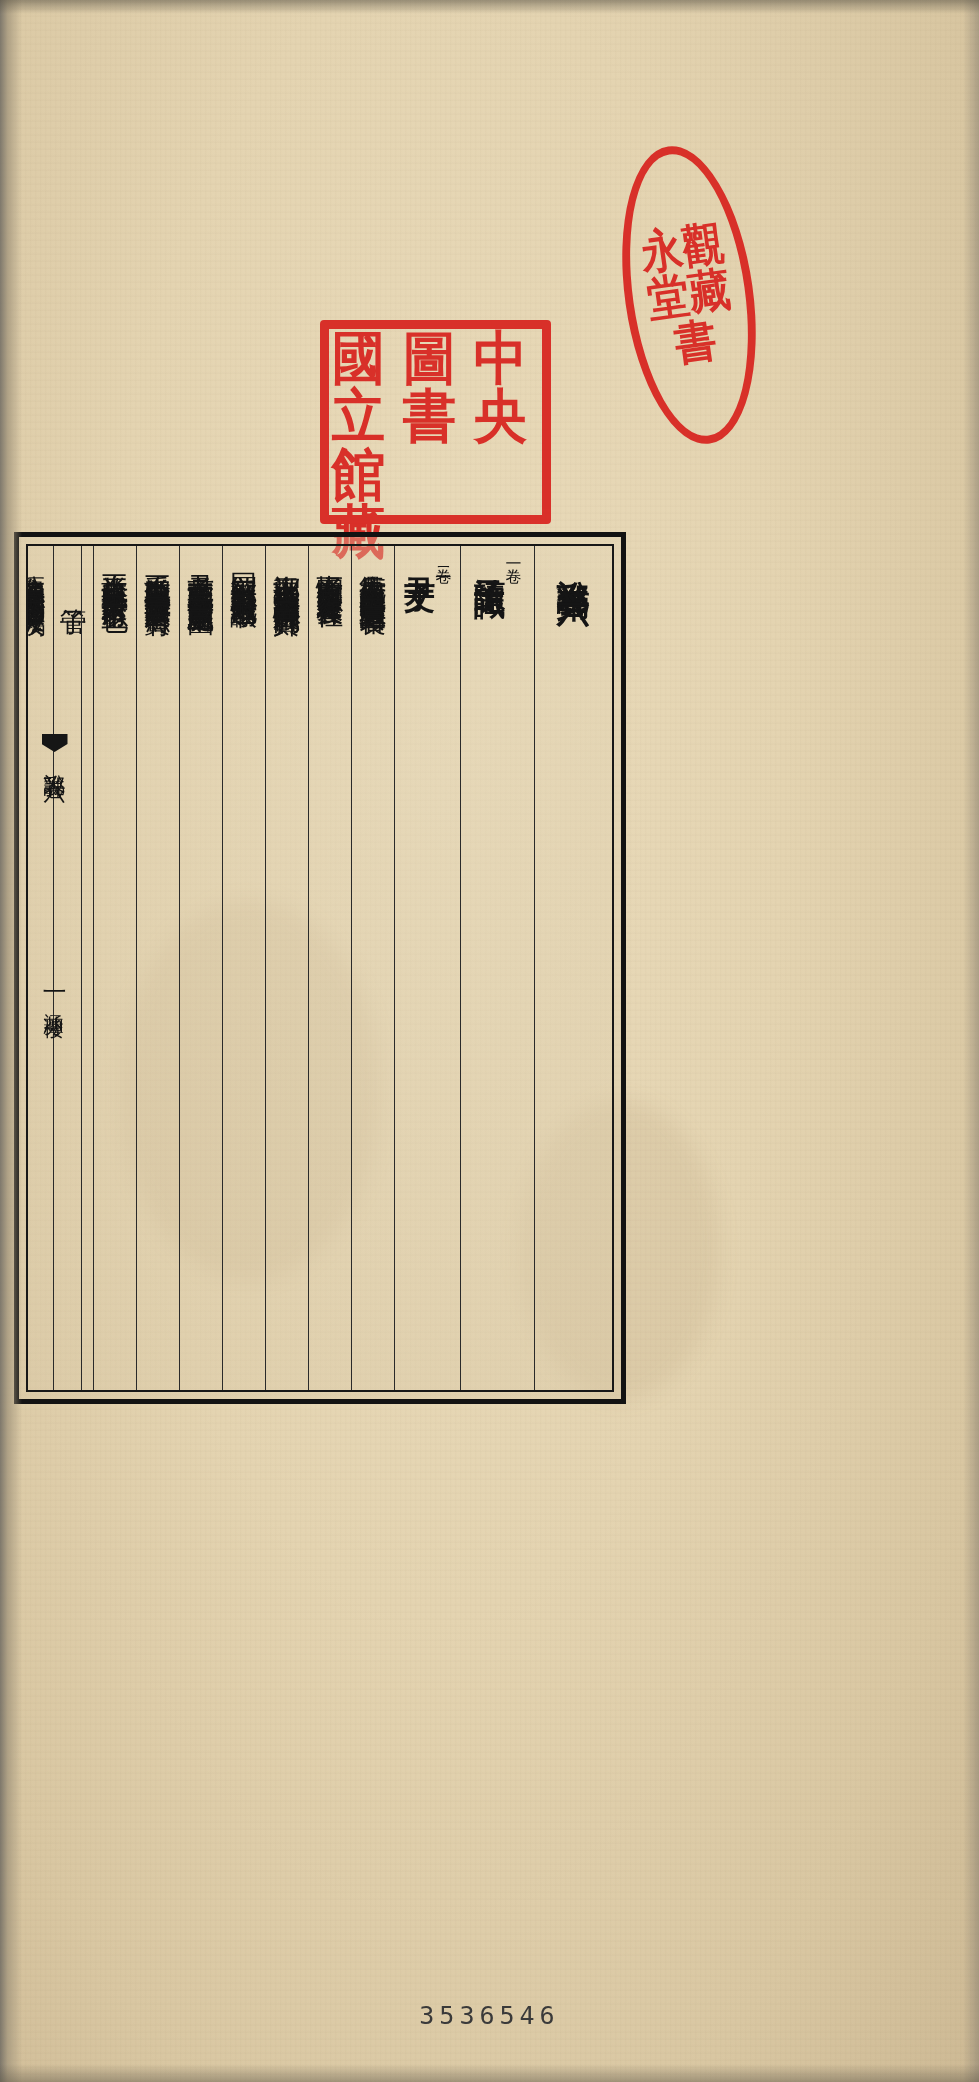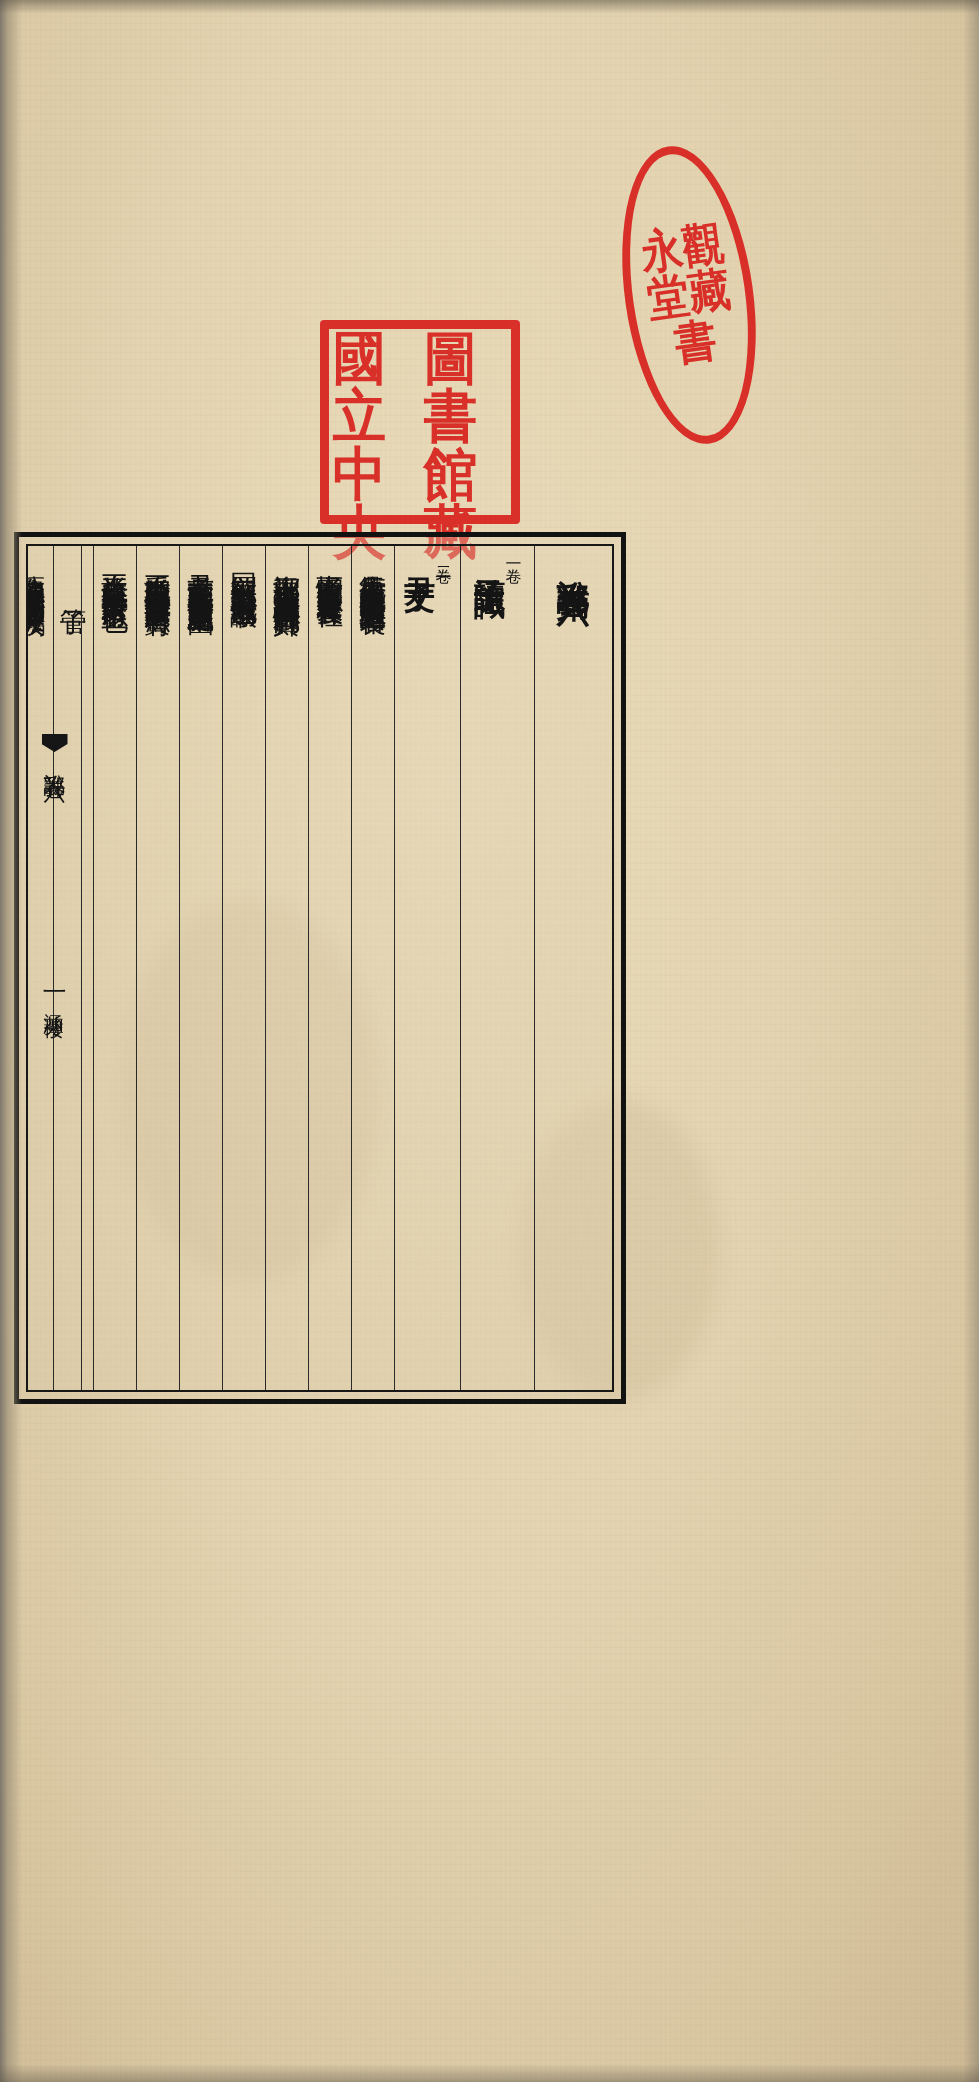--- a/index.html
+++ b/index.html
@@ -59,27 +59,27 @@
   }
 
   
   .seal {
     position: absolute;
     color: #cf1f1c;
   }
   .seal-square {
     left: 320px;
     top: 320px;
-    width: 200px;
+    width: 231px;
     height: 204px;
     border: 9px solid #d8241f;
     box-sizing: border-box;
     border-radius: 4px;
     display: grid;
-    grid-template-columns: 1fr 1fr;
+    grid-template-columns: 1fr 1fr 1fr;
     grid-template-rows: 1fr 1fr;
     opacity: 0.93;
   }
   .seal-square span {
     display: flex;
     align-items: center;
     justify-content: center;
     font-family: "DejaVu Serif", serif;
     font-weight: 700;
     font-size: 58px;
@@ -314,18 +314,19 @@
       <div class="spine">
         <div class="fish"></div>
         <div class="spine-text">說郛卷六</div>
         <div class="spine-page">一</div>
         <div class="spine-pub">涵芬樓</div>
       </div>
 
     </div>
   </div>
 
+  <div class="barcode">3536546</div>
 
   <div class="edge-left"></div>
   <div class="edge-right"></div>
   <div class="edge-top"></div>
   <div class="edge-bottom"></div>
 </div>
 
 </body></html>

